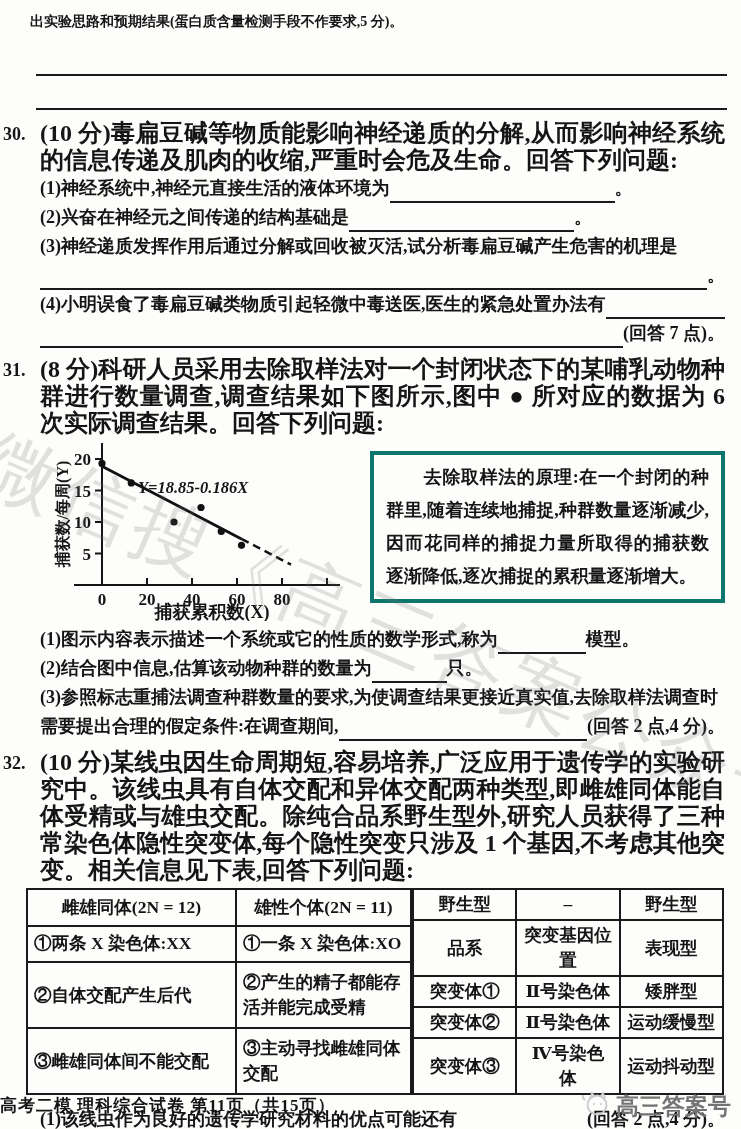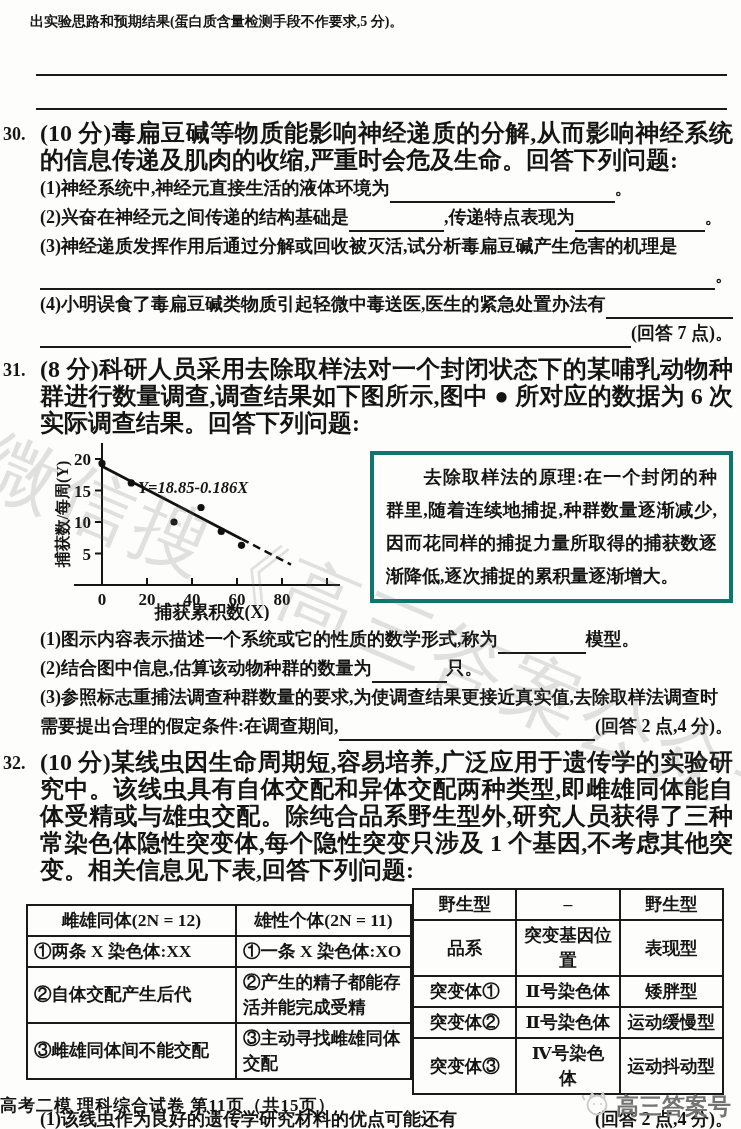--- a/index.html
+++ b/index.html
@@ -5,35 +5,35 @@
   html,body{margin:0;padding:0;}
   .page{
     width:741px;height:1129px;position:relative;overflow:hidden;
     background:#fdfdfb;color:#151515;
     font-family:"Liberation Serif","DejaVu Serif",serif;
     font-weight:600;
   }
   .intro{font-size:14px;line-height:28px;padding:8px 10px 0 30px;}
   .ansline{height:22px;border-bottom:2px solid #1a1a1a;margin:0 14px 10px 36px;}
   .ansline.first{margin-top:16px;}
-  .q{position:relative;padding-left:40px;padding-right:8px;margin-top:8px;}
+  .q{position:relative;padding-left:40px;padding-right:16px;margin-top:8px;}
   .qnum{position:absolute;left:3px;top:0;font-size:18px;line-height:29px;}
   .stem{font-size:24px;line-height:27px;text-align:justify;}
   .line{display:flex;align-items:flex-end;font-size:18px;line-height:29px;white-space:nowrap;}
   .line .t{display:inline-block;}
   .blank{display:inline-block;border-bottom:2px solid #1a1a1a;height:21px;}
   .spacer{display:inline-block;height:21px;}
   .flexfill{flex:1 1 auto;}
   .figure-row{display:flex;align-items:flex-start;margin:2px 0 0 14px;}
   .chart-wrap{width:312px;flex:0 0 auto;}
   .pbox{
     border:4px solid #0f766e;width:372px;margin-left:4px;margin-top:12px;
     padding:6px 12px;font-size:18px;line-height:33px;text-indent:2.1em;text-align:justify;
   }
-  .tables-row{display:flex;margin:4px 0 10px 26px;align-items:center;}
+  .tables-row{display:flex;margin:4px 0 10px 26px;}
   table{border-collapse:collapse;table-layout:fixed;}
   th,td{border:2px solid #1a1a1a;font-size:17.5px;font-weight:600;padding:2px 6px;line-height:25px;}
   th{text-align:center;font-weight:700;}
   .tbl-left{width:386px;}
   .tbl-left td{text-align:left;}
   .tbl-right{width:312px;margin-left:0px;}
   .tbl-right td{text-align:center;}
   .footer{position:absolute;left:0;right:0;bottom:12px;text-align:left;font-size:17px;font-weight:700;letter-spacing:1px;}
   .wm-diag{
     position:absolute;top:412px;left:6px;transform:rotate(23deg);transform-origin:0 0;
@@ -59,21 +59,20 @@
     <span class="qnum">30.</span>
     <div class="stem">(10 分)毒扁豆碱等物质能影响神经递质的分解,从而影响神经系统的信息传递及肌肉的收缩,严重时会危及生命。回答下列问题:</div>
     <div class="line">
         <span class="t">(1)神经系统中,神经元直接生活的液体环境为</span>
         <span class="blank" style="width: 225px;"></span>
         <span class="t">。</span>
       </div>
     <div class="line">
         <span class="t">(2)兴奋在神经元之间传递的结构基础是</span>
         <span class="blank" style="width: 95px;"></span>
-        <span class="t">,传递特点表现为</span>
         <span class="blank" style="width: 130px;"></span>
         <span class="t">。</span>
       </div>
     <div class="line">
         <span class="t">(3)神经递质发挥作用后通过分解或回收被灭活,试分析毒扁豆碱产生危害的机理是</span>
       </div>
     <div class="line">
         <span class="blank flexfill"></span>
         <span class="t">。</span>
       </div>

